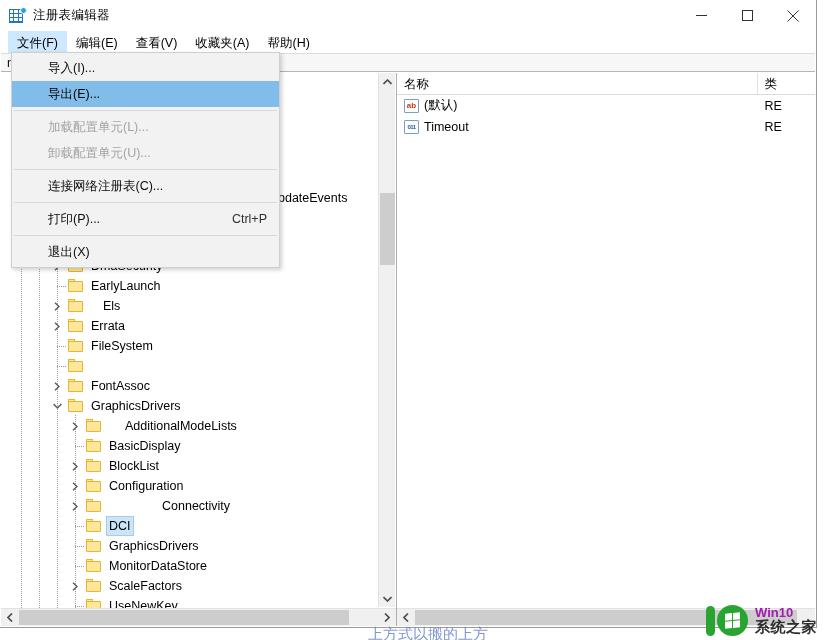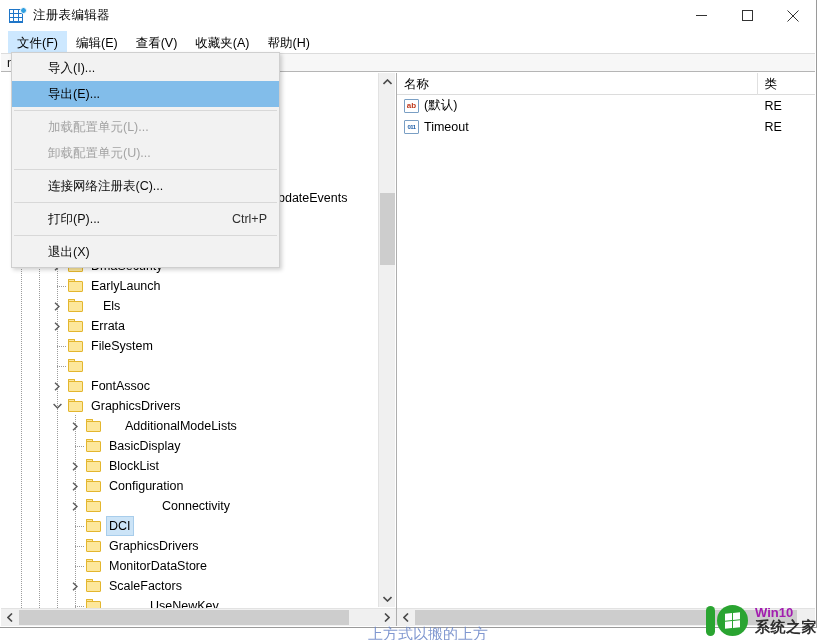--- a/index.html
+++ b/index.html
@@ -721,21 +721,21 @@
                 <div class="guide" style="left: 20px;"></div>
                 <div class="guide" style="left: 38px;"></div>
                 <div class="guide" style="left: 56px;"></div>
                 <div class="guide" style="left: 74px;"></div>
               </div>
               <div class="tstub" style="left: 74px; top: 10px;"></div>
               <div class="folder" style="left: 85px; top: 3px;">
                 <span class="tab"></span>
                 <span class="body"></span>
               </div>
-              <div class="tlabel" style="left: 105px; margin-left: 41px;">UseNewKey</div>
+              <div class="tlabel" style="left: 105px;">UseNewKey</div>
             </div>
           </div>
 
         <div style="position:absolute;left:277px;top:118px;font-size:12.5px;color:#000;white-space:nowrap;">pdateEvents</div>
 
         <div class="vscroll">
           <div class="arrow up">
             <svg width="9" height="6" viewBox="0 0 9 6">
                 <path d="M0.5 5 L4.5 1 L8.5 5" fill="none" stroke="#4a4a4a" stroke-width="1.6"></path>
               </svg>

